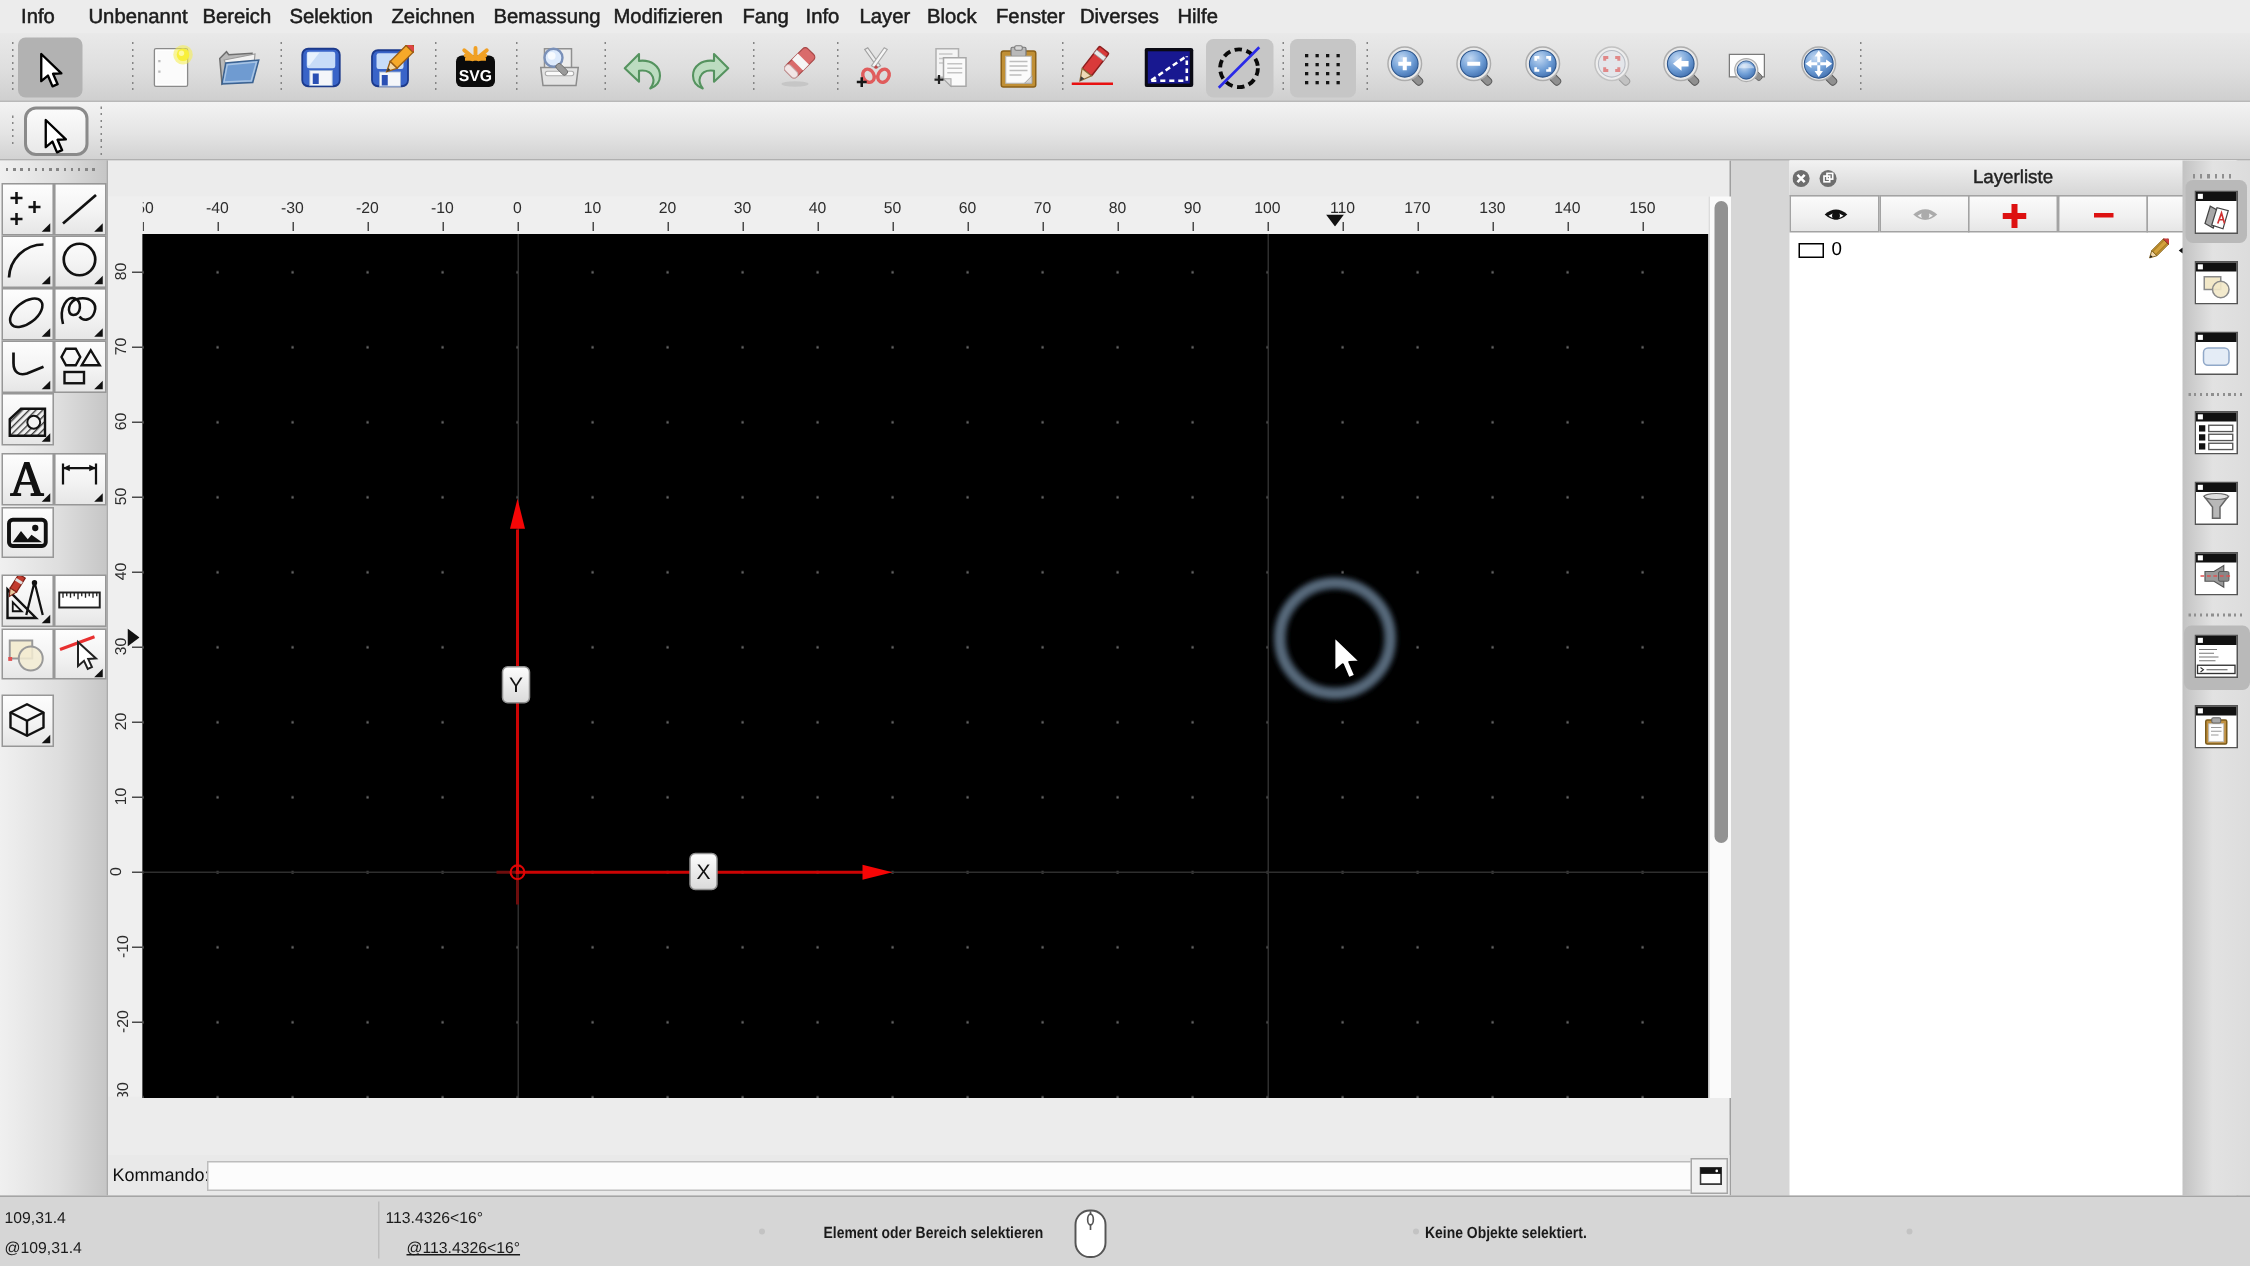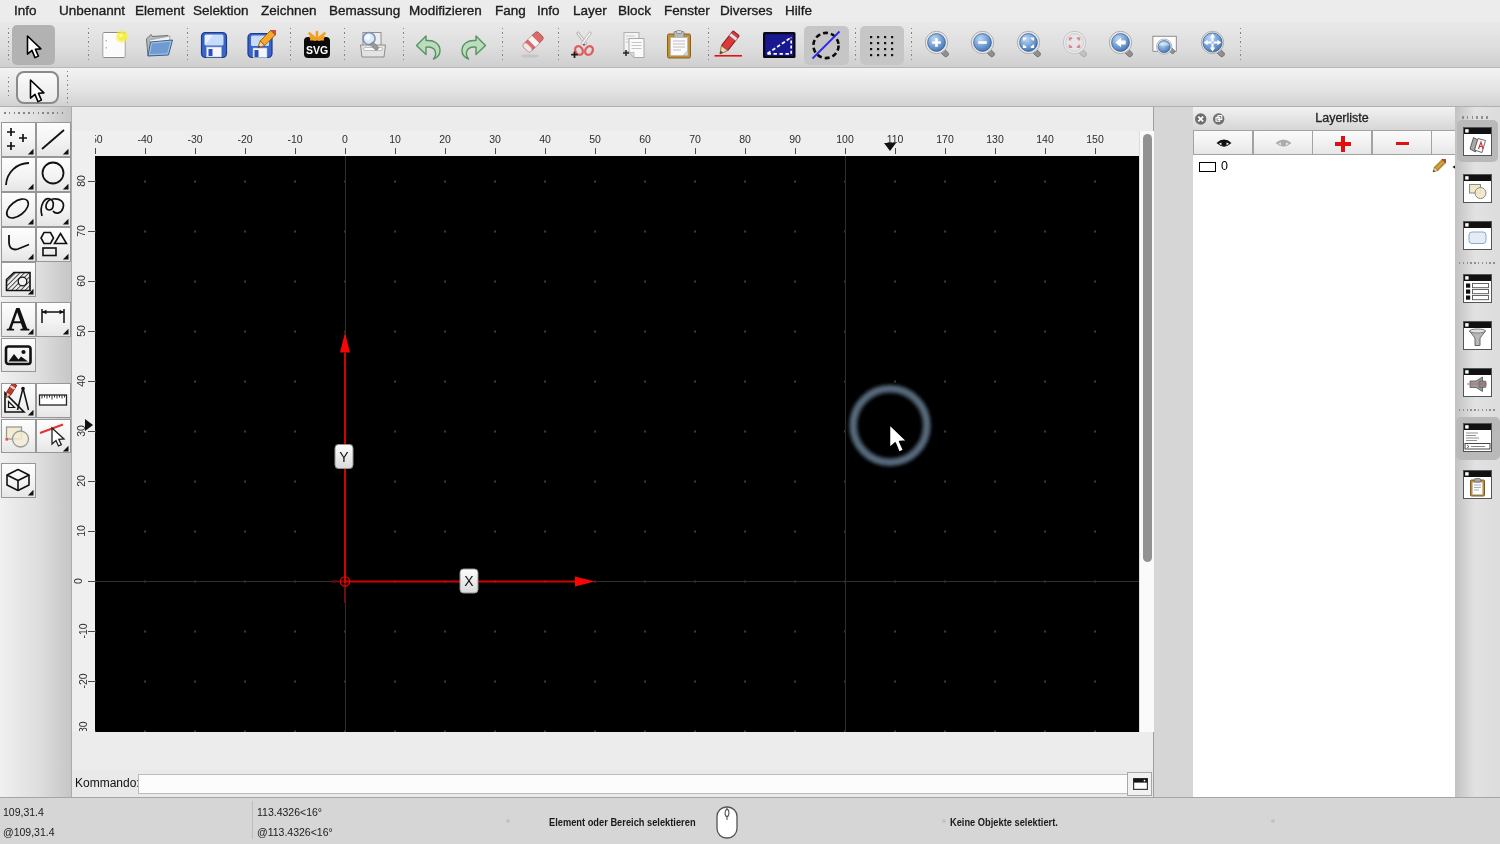--- a/index.html
+++ b/index.html
@@ -61,21 +61,21 @@
   #statusbar .s1{position:absolute;font-size:10.5px;color:#1a1a1a;}
   .dot{position:absolute;width:4px;height:4px;border-radius:2px;background:#c3c3c3;}
   .seppix{position:absolute;width:1px;height:38px;top:3px;background:#bdbdbd;}
 </style>
 </head>
 <body>
 
 <div id="menubar" class="abs">
   <span style="left:14px">Info</span>
   <span style="left:59px">Unbenannt</span>
-  <span style="left:135px">Element</span>
+  <span style="left:135px">Bereich</span>
   <span style="left:193px">Selektion</span>
   <span style="left:261px">Zeichnen</span>
   <span style="left:329px">Bemassung</span>
   <span style="left:409px">Modifizieren</span>
   <span style="left:495px">Fang</span>
   <span style="left:537px">Info</span>
   <span style="left:573px">Layer</span>
   <span style="left:618px">Block</span>
   <span style="left:664px">Fenster</span>
   <span style="left:720px">Diverses</span>
@@ -814,21 +814,21 @@
         <path d="M11,15 h7 M11,17.5 h7 M11,20 h5"></path>
       </g>
   </svg>
 </div>
 
 <div id="statusbar" class="abs">
   <span class="s1" style="left:3px;top:8px;">109,31.4</span>
   <span class="s1" style="left:3px;top:28px;">@109,31.4</span>
   <div class="seppix" style="left:252px;"></div>
   <span class="s1" style="left:257px;top:8px;">113.4326&lt;16°</span>
-  <span class="s1" style="left:257px;top:28px;">@113.4326&lt;16°</span>
+  <span class="s1" style="left:271px;top:28px;text-decoration:underline;">@113.4326&lt;16°</span>
   <div class="dot" style="left:506px;top:21px;"></div>
   <span class="s1" style="left:549px;top:18px;font-size:10.8px;font-weight:bold;transform:scaleX(0.86);transform-origin:0 0;white-space:pre;">Element oder Bereich selektieren</span>
   <div class="dot" style="left:942px;top:21px;"></div>
   <span class="s1" style="left:950px;top:18px;font-size:10.8px;font-weight:bold;transform:scaleX(0.86);transform-origin:0 0;white-space:pre;">Keine Objekte selektiert.</span>
   <div class="dot" style="left:1271px;top:21px;"></div>
   <svg style="position:absolute;left:716px;top:8px" width="22" height="33" viewBox="0 0 22 33">
     <rect x="1" y="1" width="20" height="31" rx="9.5" fill="#fff" stroke="#555" stroke-width="1.3"></rect>
     <path d="M11,1.5 V14" stroke="#555" stroke-width="1.1"></path>
     <path d="M1.5,14 H20.5" stroke="#555" stroke-width="0" fill="none"></path>
     <ellipse cx="11" cy="7" rx="1.9" ry="3.6" fill="#fff" stroke="#555" stroke-width="1.1"></ellipse>

